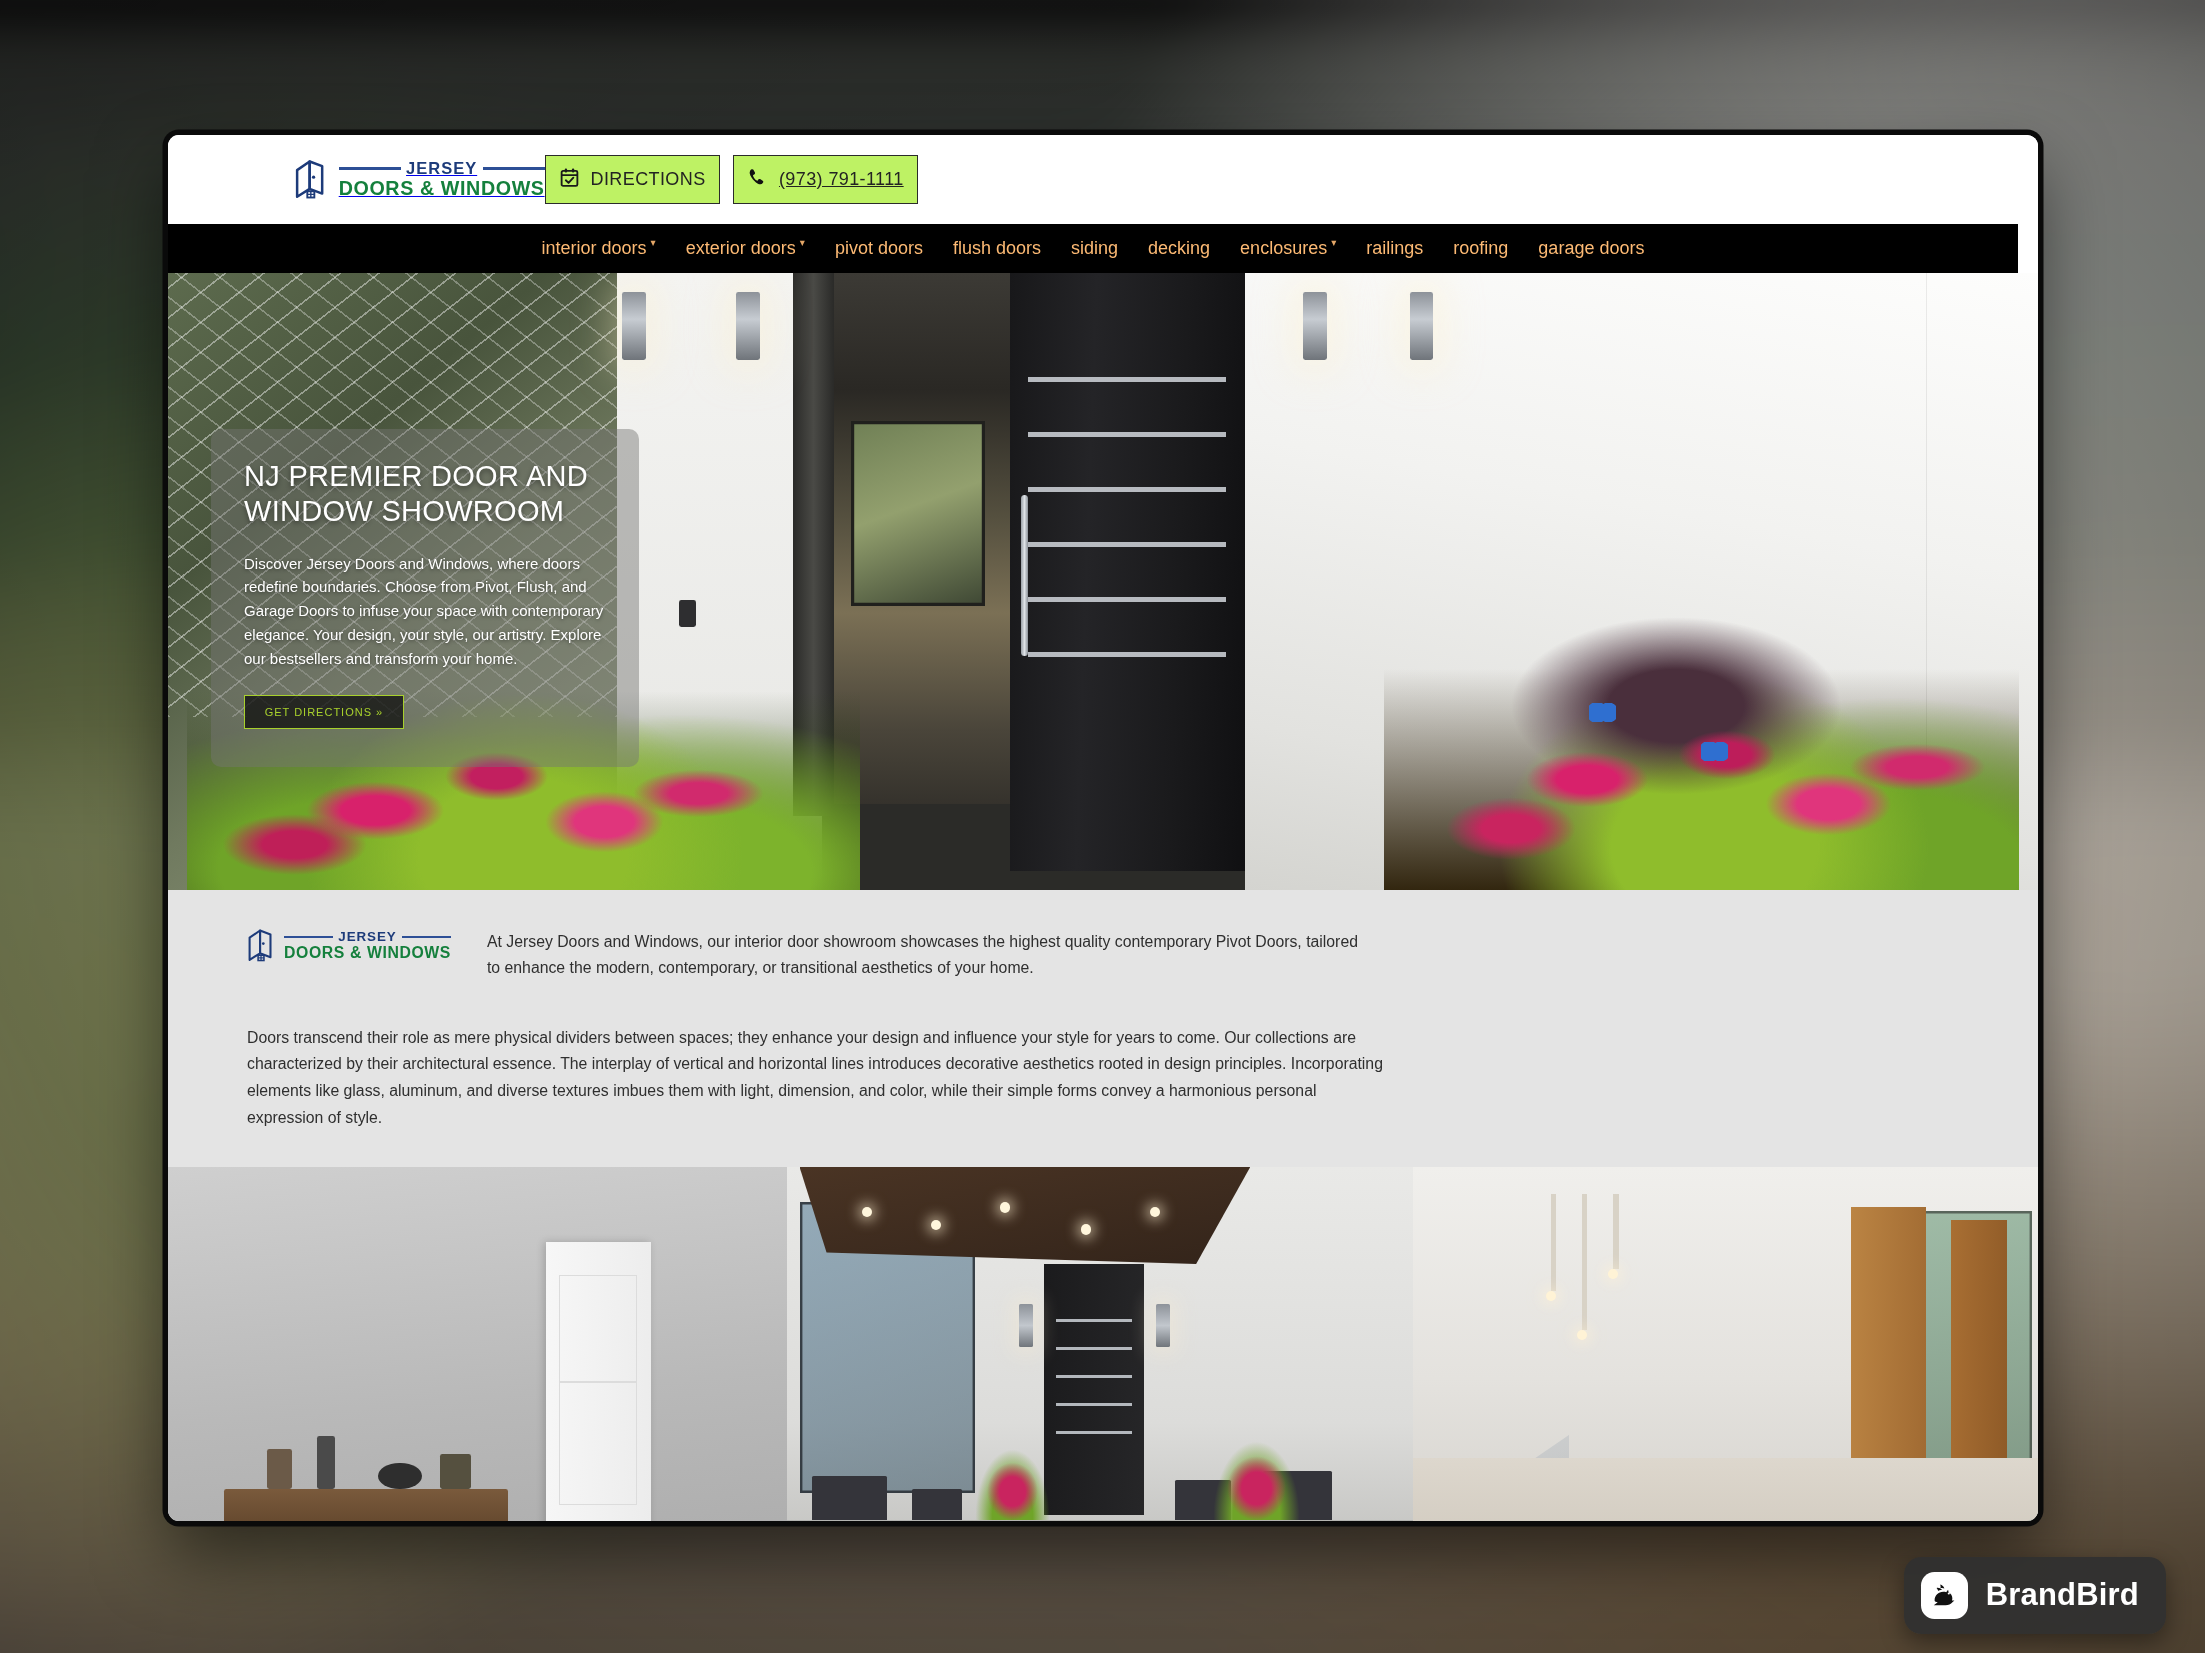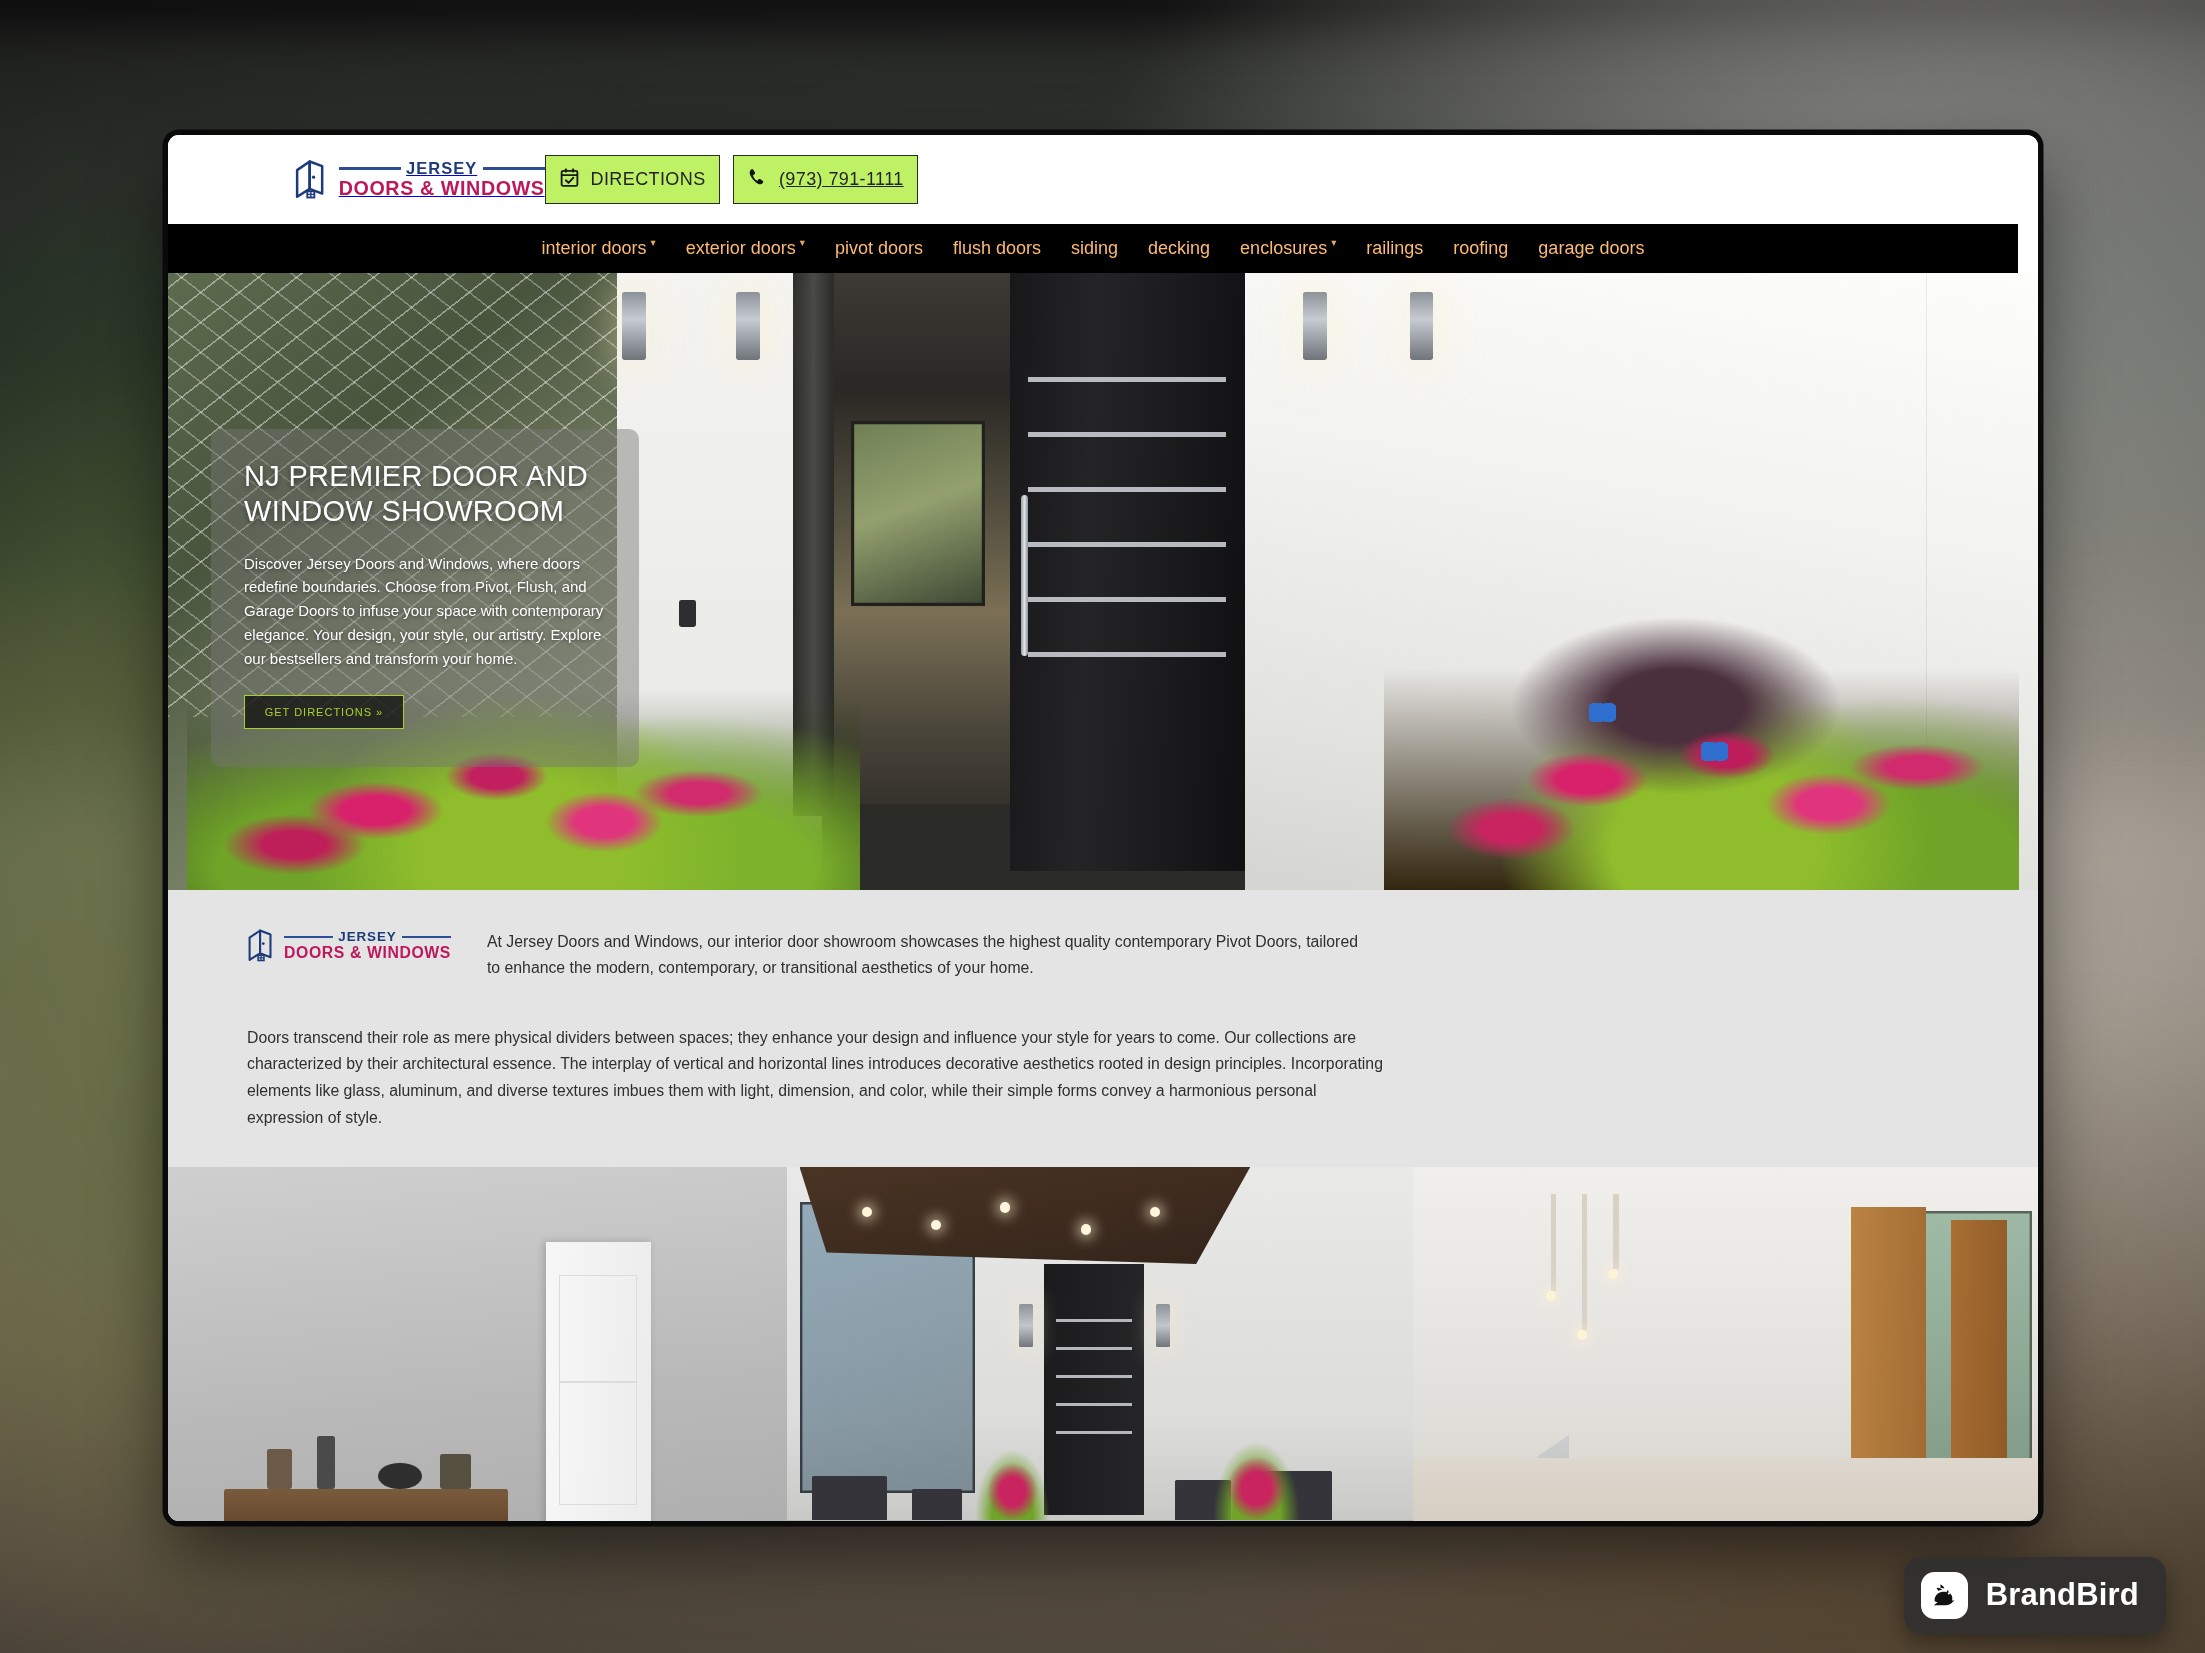--- a/index.html
+++ b/index.html
@@ -63,21 +63,21 @@
   .logo { display:flex; align-items:center; gap:8.7px; flex:0 0 auto; }
   .logo-mark { width:36px; height:41px; flex:0 0 auto; }
   .logo-text { display:flex; flex-direction:column; line-height:1; }
   .logo-top {
     display:flex; align-items:center; gap:5.5px;
     font-size:16.5px; font-weight:bold; color:#1d3b7a;
     letter-spacing:1px;
   }
   .logo-rule { height:2.4px; background:#2d4f96; flex:1 1 auto; min-width:30px; }
   .logo-bottom {
-    font-size:19.7px; font-weight:bold; color:#be185d;
+    font-size:19.7px; font-weight:bold; color:#15803d;
     letter-spacing:0.6px; margin-top:2px; white-space:nowrap;
   }
 
   .main-nav { display:flex; align-items:center; margin-left:55px; flex:1 1 auto; }
   .main-nav a {
     font-size:15.8px; color:#5c5c5c; text-decoration:none;
     letter-spacing:0.7px; padding:0 17.3px;
     border-left:0.8px solid #d6d6d6;
     line-height:1.1;
   }

